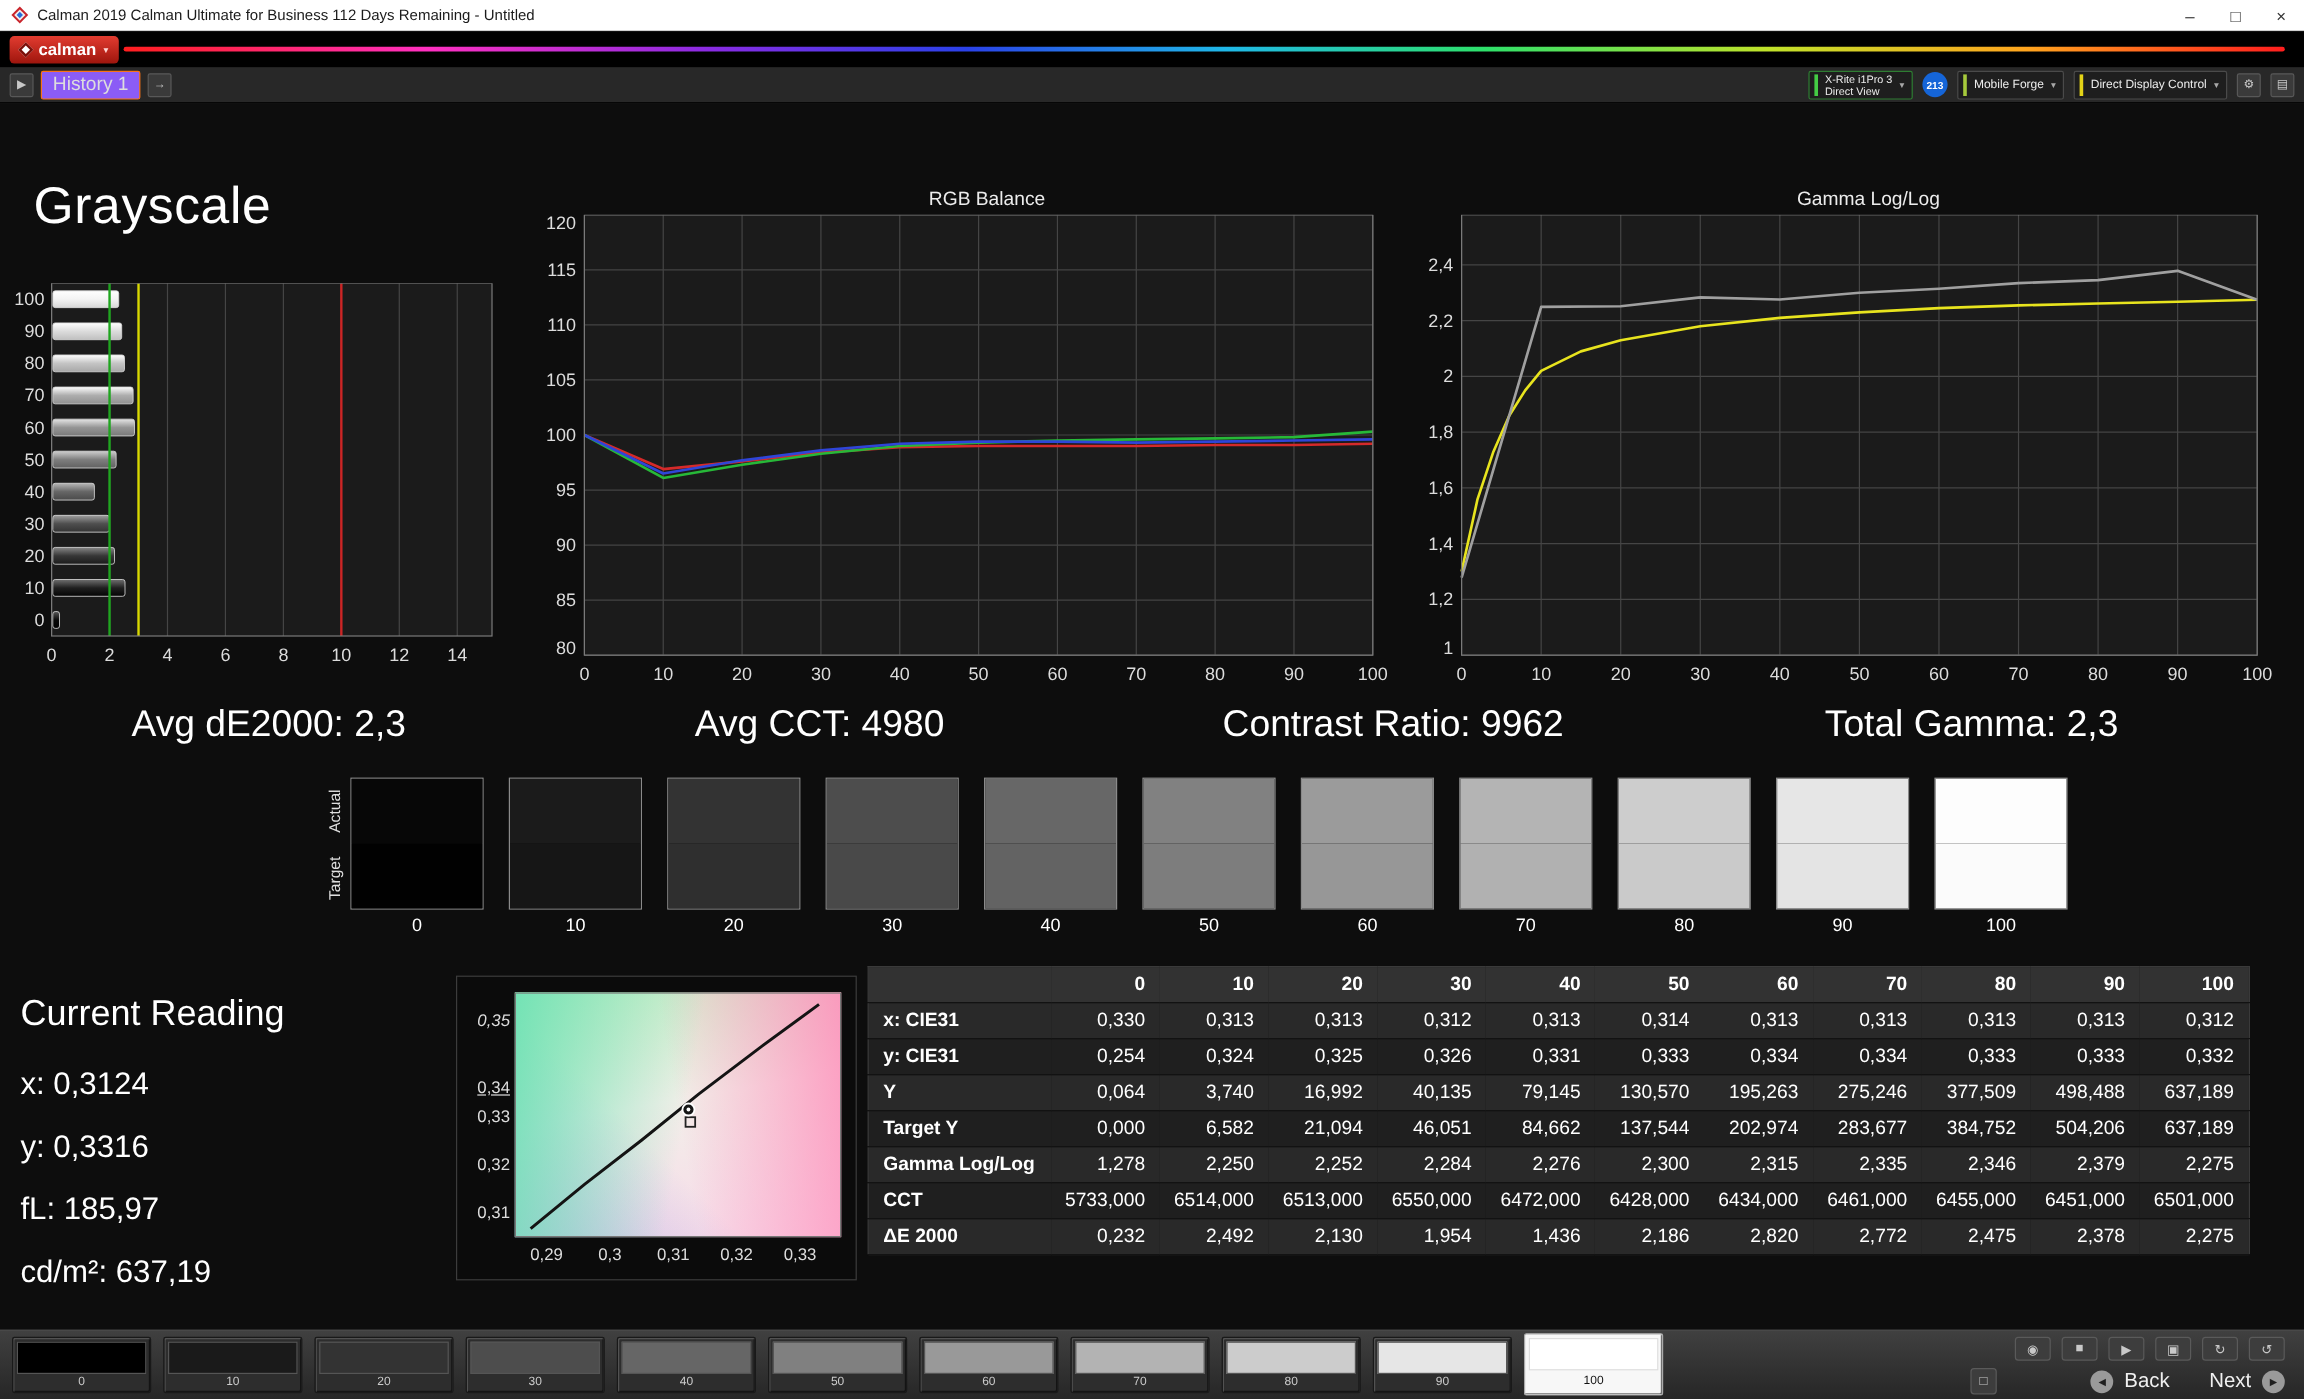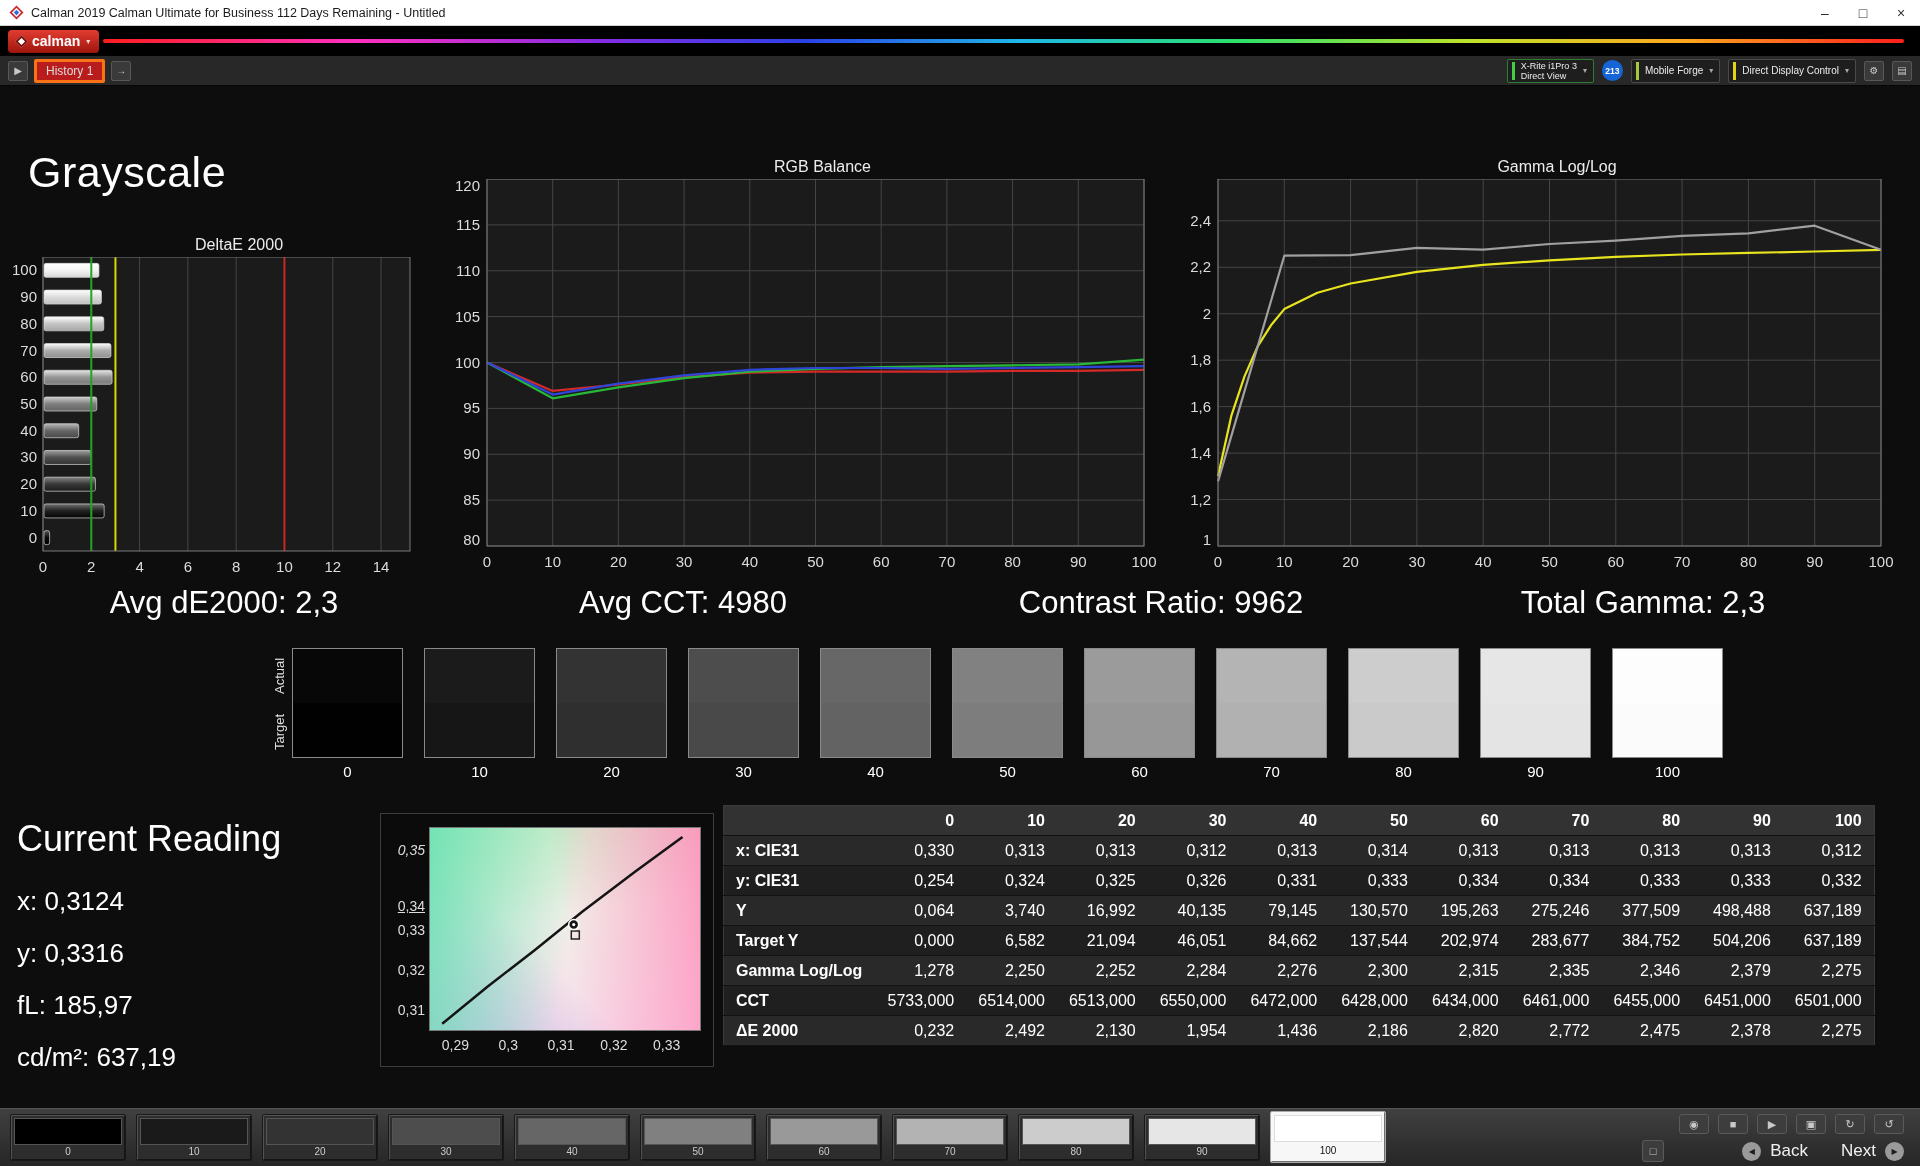--- a/index.html
+++ b/index.html
@@ -20,21 +20,21 @@
     padding:0 9px;gap:6px;color:#fff;font-weight:bold;font-size:14px;}
   .logo-diamond{width:9px;height:9px;background:#fff;transform:rotate(45deg);border:2px solid #7c0f09;}
   .logo-chev{font-size:8px;color:#ffd7d4;}
   .rainbow{flex:1;height:4px;border-radius:2px;
     background:linear-gradient(90deg,#ff1e1e,#ff30c0 14%,#8a2be2 27%,#2a41e8 39%,#1fb8e8 51%,#2ee06a 63%,#bfe22a 76%,#ffa51e 88%,#ff1e1e 100%);}
 
   
   .toolbar{height:30px;background:#282828;border-bottom:1px solid #060606;display:flex;align-items:center;padding:0 8px;gap:6px;}
   .tool-btn{min-width:20px;height:20px;background:#3a3a3a;border:1px solid #585858;color:#c8c8c8;font-size:10px;
     display:flex;align-items:center;justify-content:center;border-radius:2px;padding:0 3px;}
-  .history-label{color:#ddd;font-size:12px;padding:2px 9px;background:#b91c1c;border:3px solid #f97316;border-radius:2px;}
+  .history-label{color:#ddd;font-size:16px;padding:2px 9px;background:#8b5cf6;border:1px solid #f97316;border-radius:2px;}
   .toolbar-right{margin-left:auto;display:flex;align-items:center;gap:8px;}
   .dropdown{height:24px;background:#1e1e1e;border:1px solid #4a4a4a;display:flex;align-items:center;padding:0 6px 0 4px;gap:6px;color:#ececec;border-radius:2px;}
   .dropdown .accent{width:3px;height:18px;background:#888;}
   .meter-dd{border-color:#2e7d32;}
   .dd-lines{display:flex;flex-direction:column;}
   .dd-line{font-size:9px;line-height:10px;white-space:nowrap;}
   .dd-single{font-size:10px;white-space:nowrap;}
   .chev{color:#a8a8a8;font-size:8px;}
   .badge{width:21px;height:21px;border-radius:50%;background:#1565d8;color:#fff;font-size:8.5px;font-weight:bold;
     display:flex;align-items:center;justify-content:center;}
@@ -59,21 +59,21 @@
   .strip-label{flex:1;writing-mode:vertical-rl;transform:rotate(180deg);display:flex;align-items:center;justify-content:center;
     color:#e0e0e0;font-size:13px;}
   #patch-row{display:flex;gap:21px;}
   .patch{width:111px;}
   .patch-box{height:110px;border:1px solid #8a8a8a;display:flex;flex-direction:column;}
   .patch-actual,.patch-target{flex:1;}
   .patch-label{text-align:center;color:#fff;font-size:15px;padding-top:5px;}
 
   
   #current-reading{position:absolute;left:17px;top:818px;color:#fff;}
-  .cr-heading{font-size:36px;margin-bottom:26px;}
+  .cr-heading{font-size:30px;margin-bottom:26px;margin-top:10px;}
   .reading-line{font-size:26px;margin-bottom:21px;}
 
   
   #cie-widget{position:absolute;left:380px;top:813px;width:334px;height:254px;border:1px solid #3c3c3c;background:#0b0b0b;}
   #cie-plot{position:absolute;left:48px;top:13px;width:272px;height:204px;
     background:
       linear-gradient(100deg, rgba(110,226,180,0.95) 0%, rgba(245,245,235,0) 52%),
       linear-gradient(260deg, rgba(255,140,185,0.85) 0%, rgba(255,245,245,0) 50%),
       linear-gradient(45deg, rgba(150,165,235,0.55) 0%, rgba(255,255,255,0) 40%),
       linear-gradient(170deg, #cfeec8 0%, #f2efe9 45%, #f8d7e8 100%);}
@@ -169,21 +169,20 @@
       <span class="chev">▾</span>
     </div>
     <div class="tool-btn">⚙</div>
     <div class="tool-btn">▤</div>
   </div>
 </div>
 
 <div class="page-title">Grayscale</div>
 
 <div class="chart-widget" id="deltae-widget">
-  <div class="chart-title">DeltaE 2000</div>
   <svg id="svg-deltae" width="430" height="322">
       <rect x="38" y="0" width="367" height="294" fill="#1b1b1b"></rect>
       <line x1="38" y1="0" x2="38" y2="294" stroke="#454545"></line>
       <text x="38" y="315" font-size="15" text-anchor="middle" fill="#dcdcdc">0</text>
       <line x1="86.28947368421052" y1="0" x2="86.28947368421052" y2="294" stroke="#454545"></line>
       <text x="86.28947368421052" y="315" font-size="15" text-anchor="middle" fill="#dcdcdc">2</text>
       <line x1="134.57894736842104" y1="0" x2="134.57894736842104" y2="294" stroke="#454545"></line>
       <text x="134.57894736842104" y="315" font-size="15" text-anchor="middle" fill="#dcdcdc">4</text>
       <line x1="182.8684210526316" y1="0" x2="182.8684210526316" y2="294" stroke="#454545"></line>
       <text x="182.8684210526316" y="315" font-size="15" text-anchor="middle" fill="#dcdcdc">6</text>

